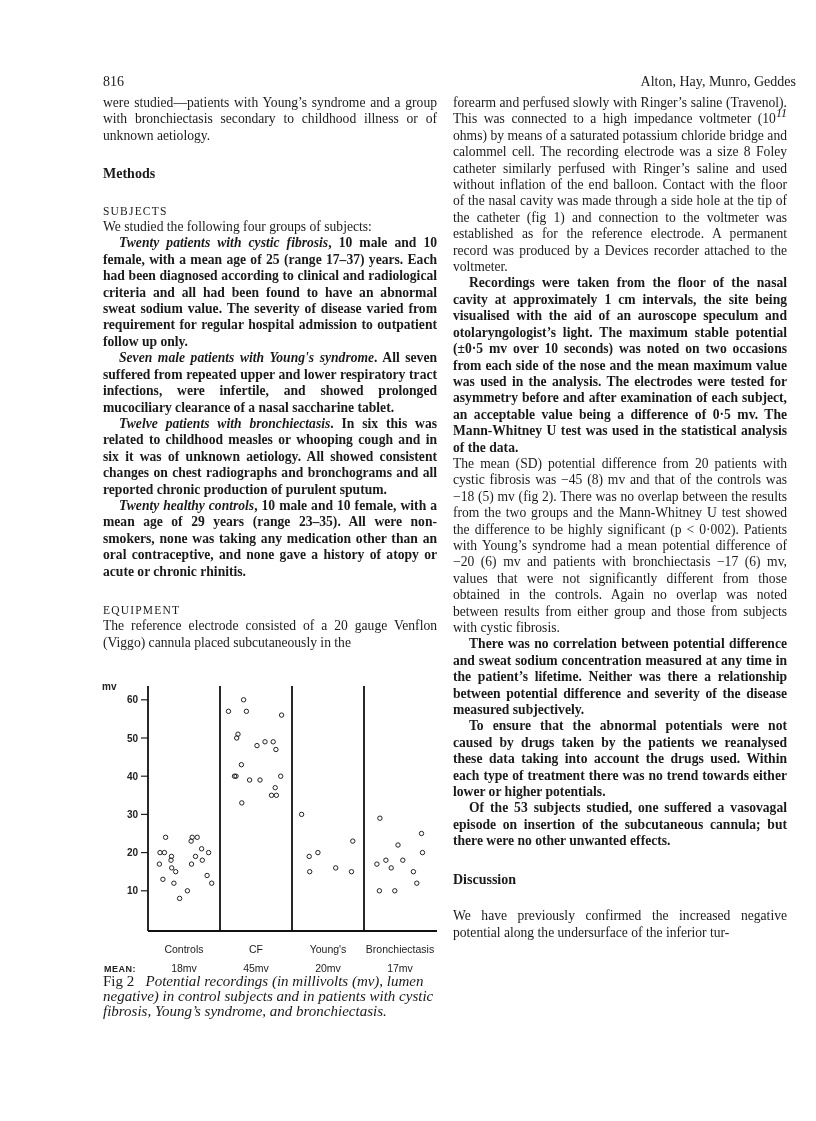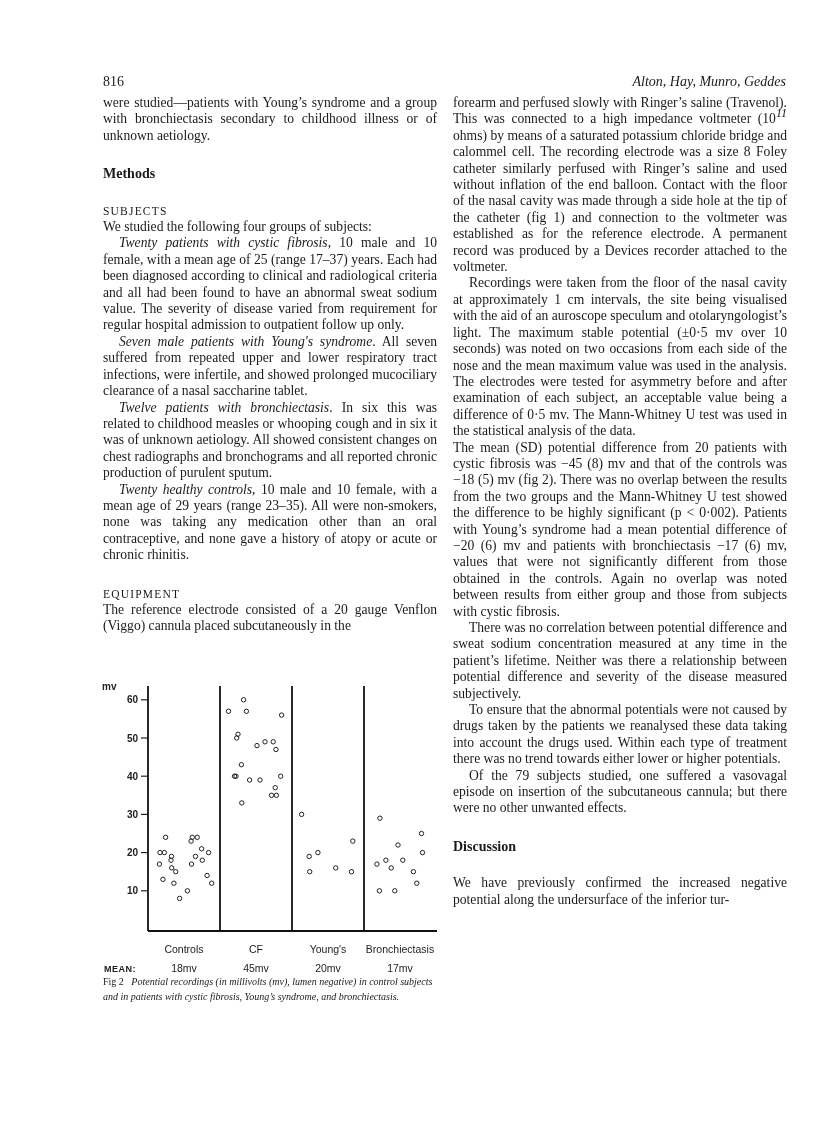--- a/index.html
+++ b/index.html
@@ -1,32 +1,32 @@
 <!DOCTYPE html>
 <html><head>
 <meta charset="utf-8">
 <style>
   html, body { margin:0; padding:0; background:#ffffff; }
   body { width:816px; height:1121px; position:relative; overflow:hidden;
          font-family:"Liberation Serif", "DejaVu Serif", serif; color:#1a1a1a; }
   .page-num { position:absolute; left:103px; top:74px; font-size:14px; }
-  .running-head { position:absolute; right:30px; top:74px; font-size:14px; font-style:italic; }
+  .running-head { position:absolute; right:20px; top:74px; font-size:14px; }
   .col { position:absolute; width:334px; font-size:13.6px; line-height:16.4px; text-align:justify; }
   .col-left { left:103px; top:95px; }
   .col-right { left:453px; top:95px; }
   .col p { margin:0; }
-  .indent { text-indent:16px; }
+  .indent { text-indent:16px;font-weight:bold; }
   .h1 { font-weight:bold; font-size:14px; margin:22px 0 20px 0; }
   .h2 { font-size:11.5px; letter-spacing:1.2px; text-transform:uppercase; margin:0 0 0 0; }
   .h2.first { margin-top:0; }
   em { font-style:italic; }
   sup { font-size:12px; line-height:0;font-style:italic; }
   .chart { position:absolute; left:100px; top:672px; width:345px; height:300px; }
   .chart svg text { font-family:"Liberation Sans", "DejaVu Sans", sans-serif; }
-  .caption { position:absolute; left:103px; top:974px; width:340px; font-size:10px; line-height:15px; }
+  .caption { position:absolute; left:103px; top:974px; width:340px; font-size:15px; line-height:15px; }
   .caption .fig { font-style:normal; }
   .caption .ctext { font-style:italic; }
 </style>
 </head>
 <body>
 
 <div class="page-num">816</div>
 <div class="running-head">Alton, Hay, Munro, Geddes</div>
 
 <div class="col col-left">
@@ -138,16 +138,16 @@
 <div class="caption">
   <span class="fig">Fig 2</span>&nbsp;&nbsp;&nbsp;<span class="ctext">Potential recordings (in millivolts (mv), lumen negative) in control subjects and in patients with cystic fibrosis, Young’s syndrome, and bronchiectasis.</span>
 </div>
 
 <div class="col col-right">
   <p><span>forearm and perfused slowly with Ringer’s saline (Travenol). This was connected to a high impedance voltmeter (10</span><sup>11</sup><span> ohms) by means of a saturated potassium chloride bridge and calommel cell. The recording electrode was a size 8 Foley catheter similarly perfused with Ringer’s saline and used without inflation of the end balloon. Contact with the floor of the nasal cavity was made through a side hole at the tip of the catheter (fig 1) and connection to the voltmeter was established as for the reference electrode. A permanent record was produced by a Devices recorder attached to the voltmeter.</span></p>
   <p class="indent">Recordings were taken from the floor of the nasal cavity at approximately 1 cm intervals, the site being visualised with the aid of an auroscope speculum and otolaryngologist’s light. The maximum stable potential (±0·5 mv over 10 seconds) was noted on two occasions from each side of the nose and the mean maximum value was used in the analysis. The electrodes were tested for asymmetry before and after examination of each subject, an acceptable value being a difference of 0·5 mv. The Mann-Whitney U test was used in the statistical analysis of the data.</p>
   <p>The mean (SD) potential difference from 20 patients with cystic fibrosis was −45 (8) mv and that of the controls was −18 (5) mv (fig 2). There was no overlap between the results from the two groups and the Mann-Whitney U test showed the difference to be highly significant (p &lt; 0·002). Patients with Young’s syndrome had a mean potential difference of −20 (6) mv and patients with bronchiectasis −17 (6) mv, values that were not significantly different from those obtained in the controls. Again no overlap was noted between results from either group and those from subjects with cystic fibrosis.</p>
   <p class="indent">There was no correlation between potential difference and sweat sodium concentration measured at any time in the patient’s lifetime. Neither was there a relationship between potential difference and severity of the disease measured subjectively.</p>
   <p class="indent">To ensure that the abnormal potentials were not caused by drugs taken by the patients we reanalysed these data taking into account the drugs used. Within each type of treatment there was no trend towards either lower or higher potentials.</p>
-  <p class="indent">Of the 79 subjects studied, one suffered a vasovagal episode on insertion of the subcutaneous cannula; but there were no other unwanted effects.</p>
+  <p class="indent">Of the 53 subjects studied, one suffered a vasovagal episode on insertion of the subcutaneous cannula; but there were no other unwanted effects.</p>
   <div class="h1">Discussion</div>
   <p>We have previously confirmed the increased negative potential along the undersurface of the inferior tur-</p>
 </div>
 
 </body></html>

